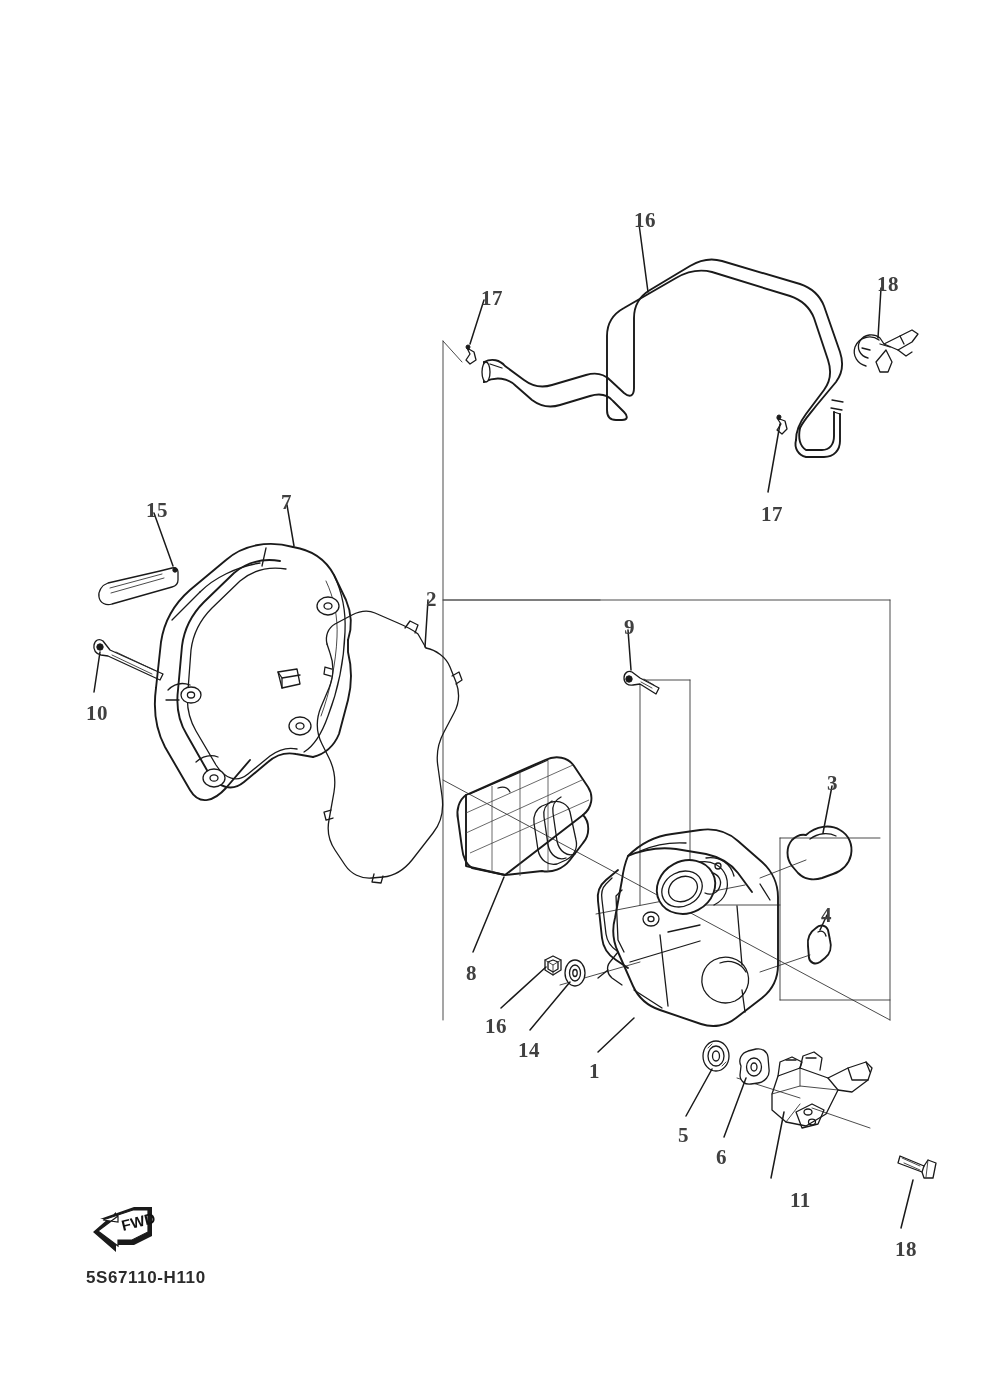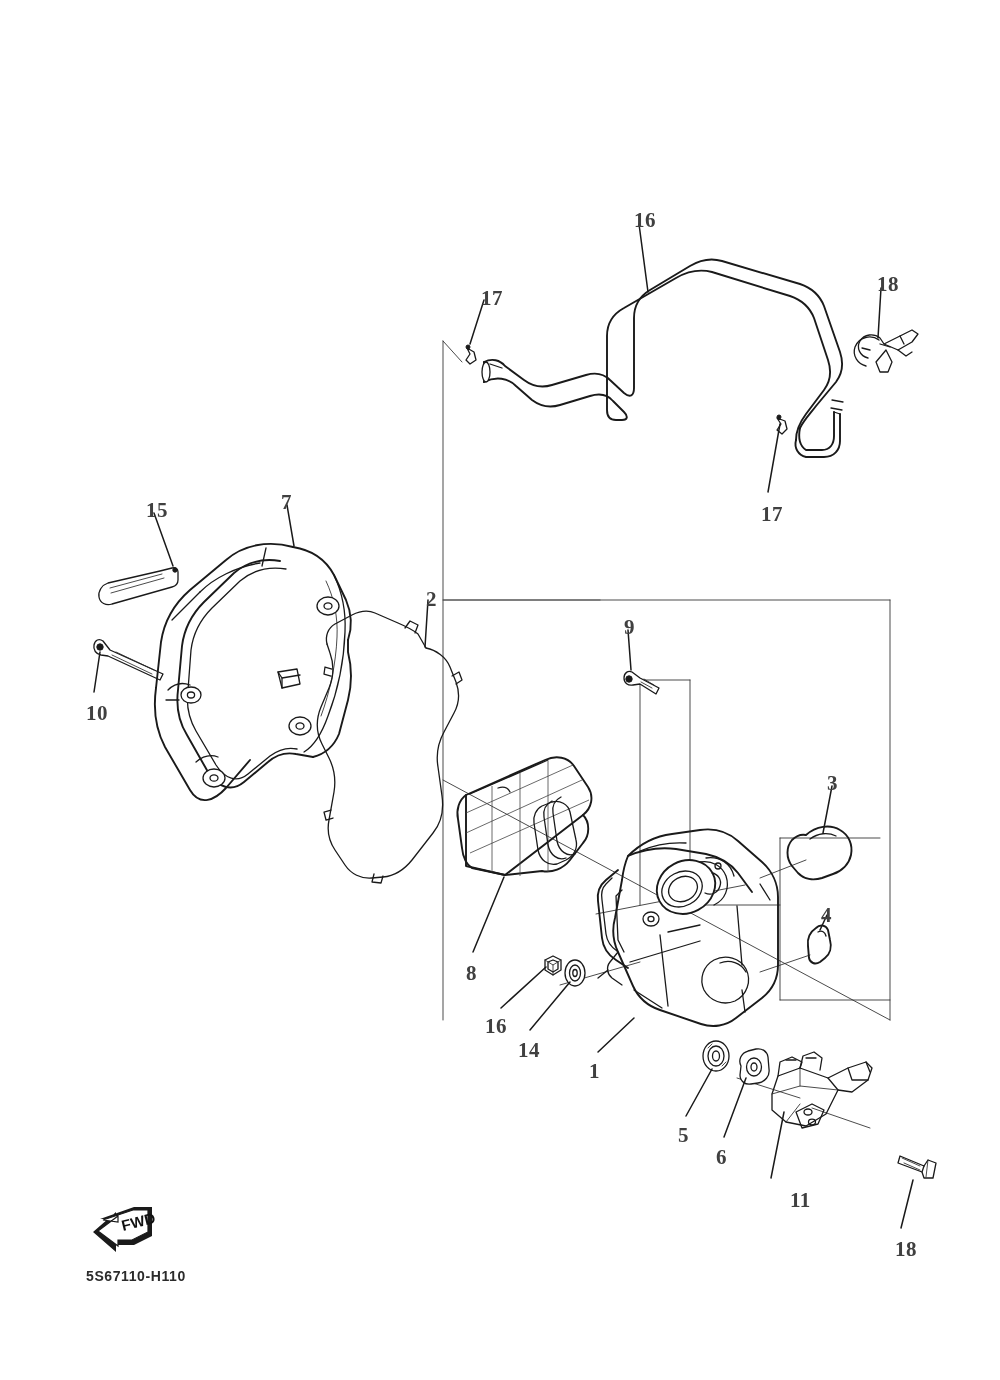--- a/index.html
+++ b/index.html
@@ -43,21 +43,21 @@
     line-height: 1;
     letter-spacing: 0.5px;
     pointer-events: auto;
     white-space: nowrap;
   }
   .partno {
     position: absolute;
     left: 86px;
     top: 1268px;
     font-family: "Liberation Sans", sans-serif;
-    font-size: 14px;
+    font-size: 17px;
     font-weight: 700;
     color: #2b2b2b;
     letter-spacing: 0.6px;
     white-space: nowrap;
   }
   .fwd-text {
     font-family: "Liberation Sans", sans-serif;
     font-size: 15px;
     font-weight: 700;
     fill: #111;

